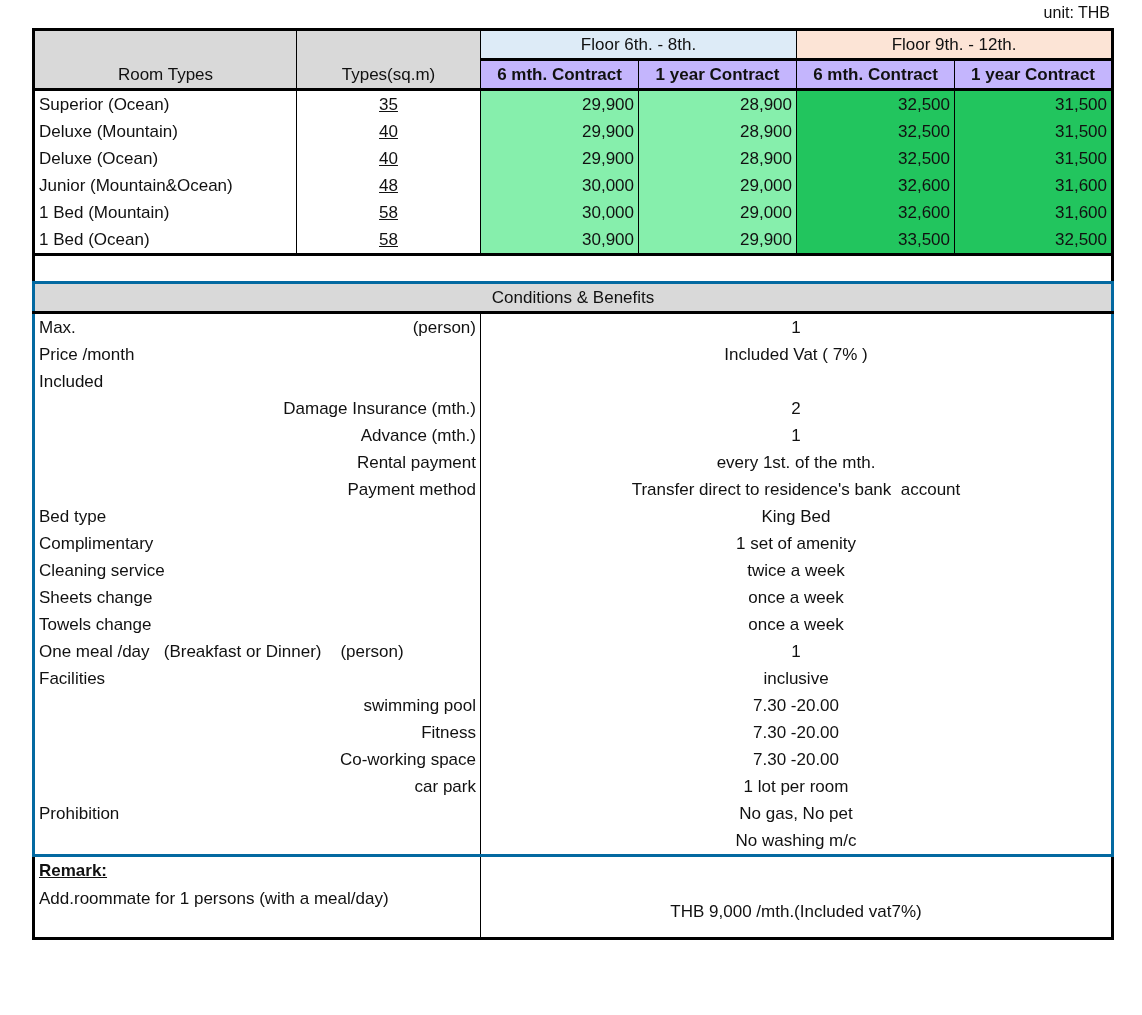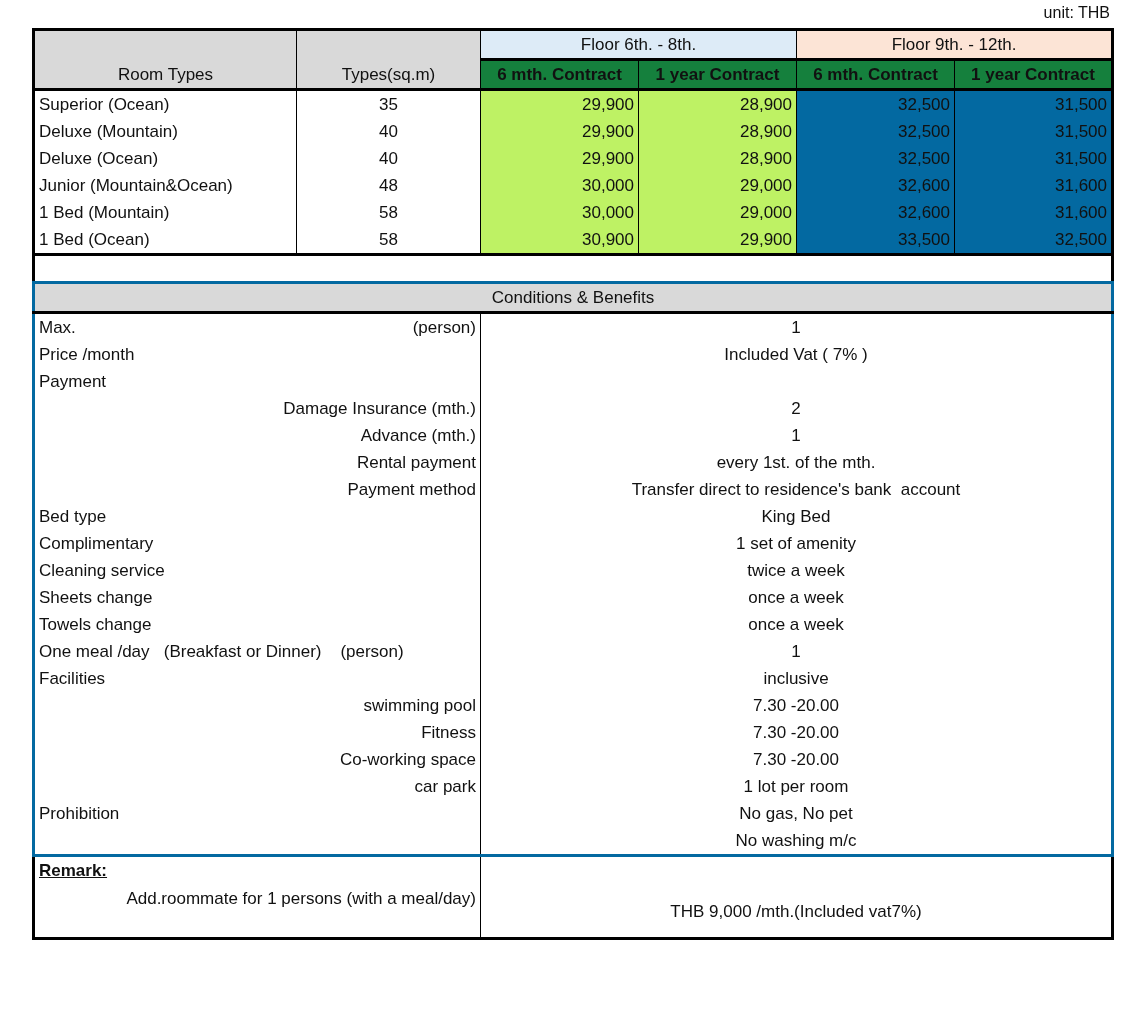--- a/index.html
+++ b/index.html
@@ -10,43 +10,43 @@
 
   table { border-collapse: collapse; width: 1082px; table-layout: fixed; }
   td, th { font-size: 17px; font-weight: normal; padding: 0 4px; height: 27px;
            line-height: 27px; white-space: nowrap; overflow: hidden; }
 
   
   .price { border: 3px solid #000; }
   .price th { background: #d9d9d9; border-left: 1.5px solid #000; margin-left: 21px; }
   .price th.grp-blue { background: #ddebf7; border-bottom: 3px solid #000; text-align: center; }
   .price th.grp-peach { background: #fce4d6; border-bottom: 3px solid #000; text-align: center; }
-  .price th.sub { background: #15803d; font-weight: bold; border-left: 1.5px solid #000; }
+  .price th.sub { background: #c4b5fd; font-weight: bold; border-left: 1.5px solid #000; }
   .price th.bottom { vertical-align: bottom; border-bottom: 3px solid #000; }
   .price td { border-left: 1.5px solid #000; }
-  .price td.blue { background: #bef264; text-align: right; margin-left: 24px; }
-  .price td.peach { background: #0369a1; text-align: right; }
-  .price td.center { text-align: center; }
+  .price td.blue { background: #86efac; text-align: right; margin-left: 24px; }
+  .price td.peach { background: #22c55e; text-align: right; }
+  .price td.center { text-align: center; text-decoration: underline; }
   .price td.left { text-align: left; }
 
   .spacer { height: 25px; border-left: 3px solid #000; border-right: 3px solid #000; }
 
   
   .cond { border: 3px solid #0369a1; }
   .cond .cond-head td { background: #d9d9d9; text-align: center; border-bottom: 3px solid #000; height: 27px; }
   .cond td.lbl { text-align: left; border-right: 1.5px solid #000; }
   .cond td.lbl.right { text-align: right; }
   .cond td.val { text-align: center; }
   .lbl-flex { display: flex; justify-content: space-between; }
 
   .remark { border: 3px solid #000; border-top: none; }
   .remark td { vertical-align: top; }
   .remark td.lbl { border-right: 1.5px solid #000; height: 80px; }
   .remark .rm-title { font-weight: bold; text-decoration: underline; line-height: 28px; }
-  .remark .rm-text { line-height: 28px; text-align: right; }
+  .remark .rm-text { line-height: 28px; }
   .remark td.val { text-align: center; vertical-align: top; padding-top: 41px; line-height: 28px; }
 </style>
 </head>
 <body>
 
 <div class="unit">unit: THB</div>
 
 <div class="sheet">
   <table class="price">
     <colgroup>
@@ -141,21 +141,21 @@
           <span>(person)</span>
         </div>
       </td>
       <td class="val">1</td>
     </tr>
     <tr>
       <td class="lbl">Price /month</td>
       <td class="val">Included Vat ( 7% )</td>
     </tr>
     <tr>
-      <td class="lbl">Payment</td>
+      <td class="lbl">Included</td>
       <td class="val"></td>
     </tr>
     <tr>
       <td class="lbl right">Damage Insurance (mth.)</td>
       <td class="val">2</td>
     </tr>
     <tr>
       <td class="lbl right">Advance (mth.)</td>
       <td class="val">1</td>
     </tr>

